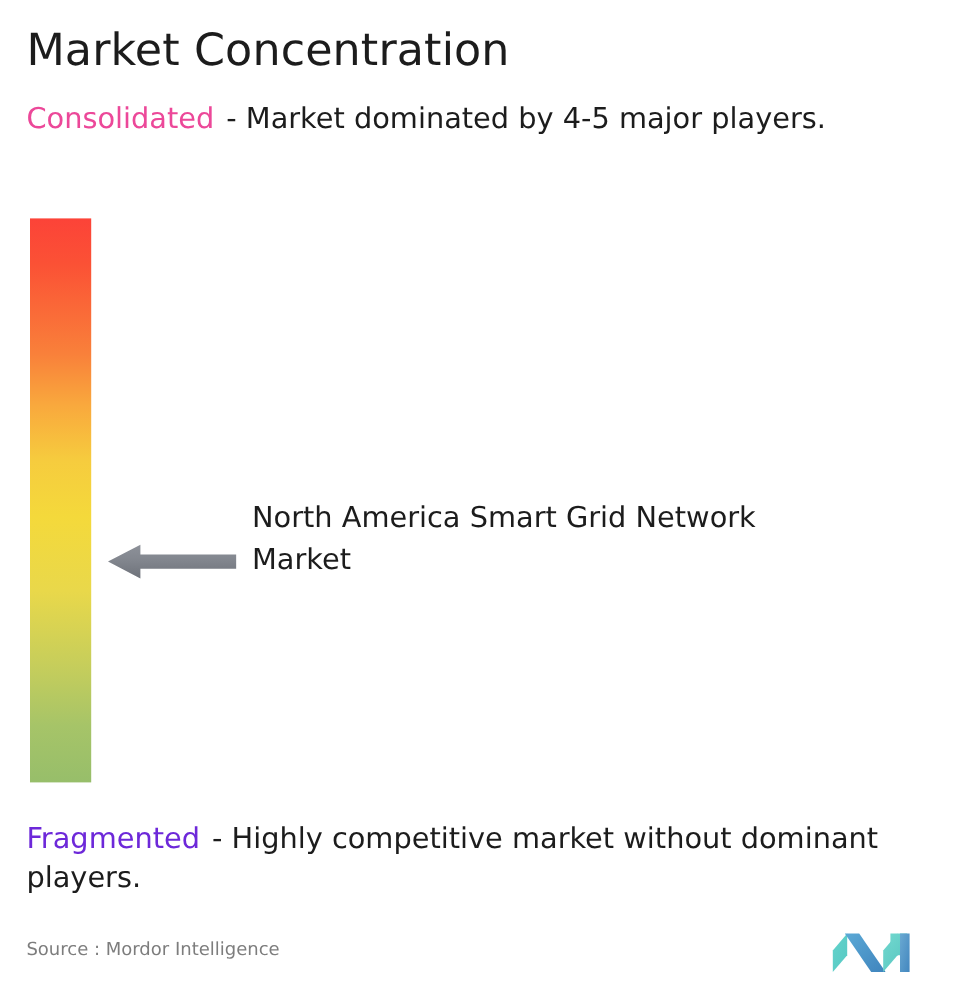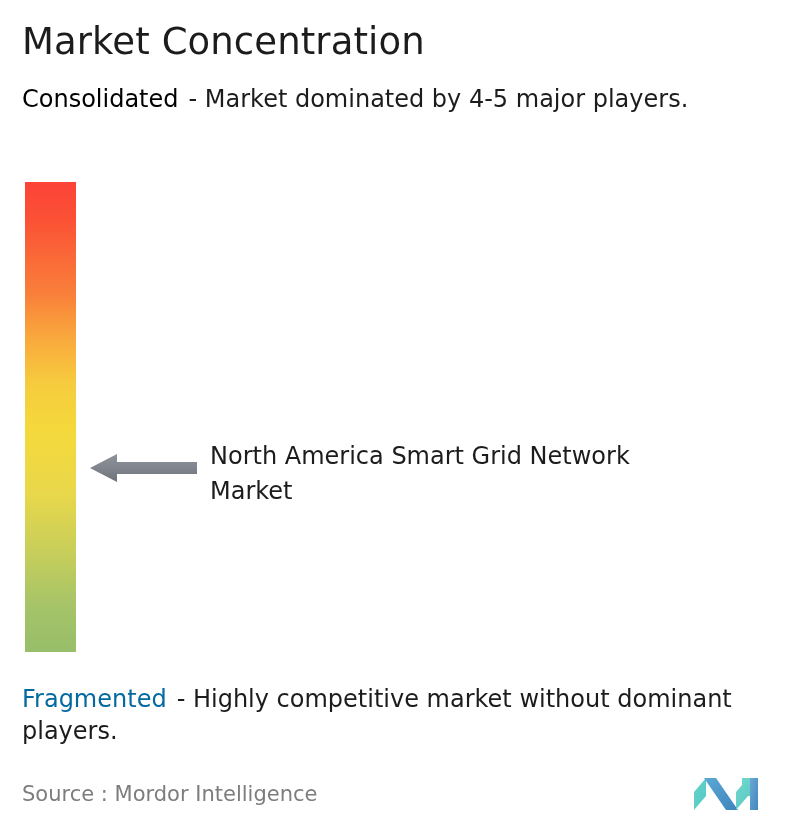--- a/index.html
+++ b/index.html
@@ -46,24 +46,24 @@
   .legend-bottom {
     position: absolute;
     left: 22px;
     top: 684px;
     width: 768px;
     font-size: 24px;
     line-height: 1.32;
     color: #1c1c1c;
   }
   .legend-key-consolidated {
-    color: #000000;
+    color: #ec4899;
   }
   .legend-key-fragmented {
-    color: #0369a1;
+    color: #6d28d9;
   }
   .legend-sep {
     display: inline-block;
     width: 10px;
   }
 
   
   .scale-bar {
     position: absolute;
     left: 25px;
@@ -99,33 +99,33 @@
     left: 90px;
     top: 452px;
     width: 107px;
     height: 32px;
   }
 
   
   .callout-label {
     position: absolute;
     left: 210px;
-    top: 439px;
+    top: 414px;
     width: 430px;
     font-size: 24px;
     line-height: 1.45;
     color: #1c1c1c;
   }
 
   
   .source-line {
     position: absolute;
     left: 22px;
     top: 782px;
-    font-size: 21px;
+    font-size: 15px;
     color: #7d7d7d;
     white-space: nowrap;
   }
   .brand-logo {
     position: absolute;
     left: 692px;
     top: 770px;
     width: 84px;
     height: 48px;
   }

